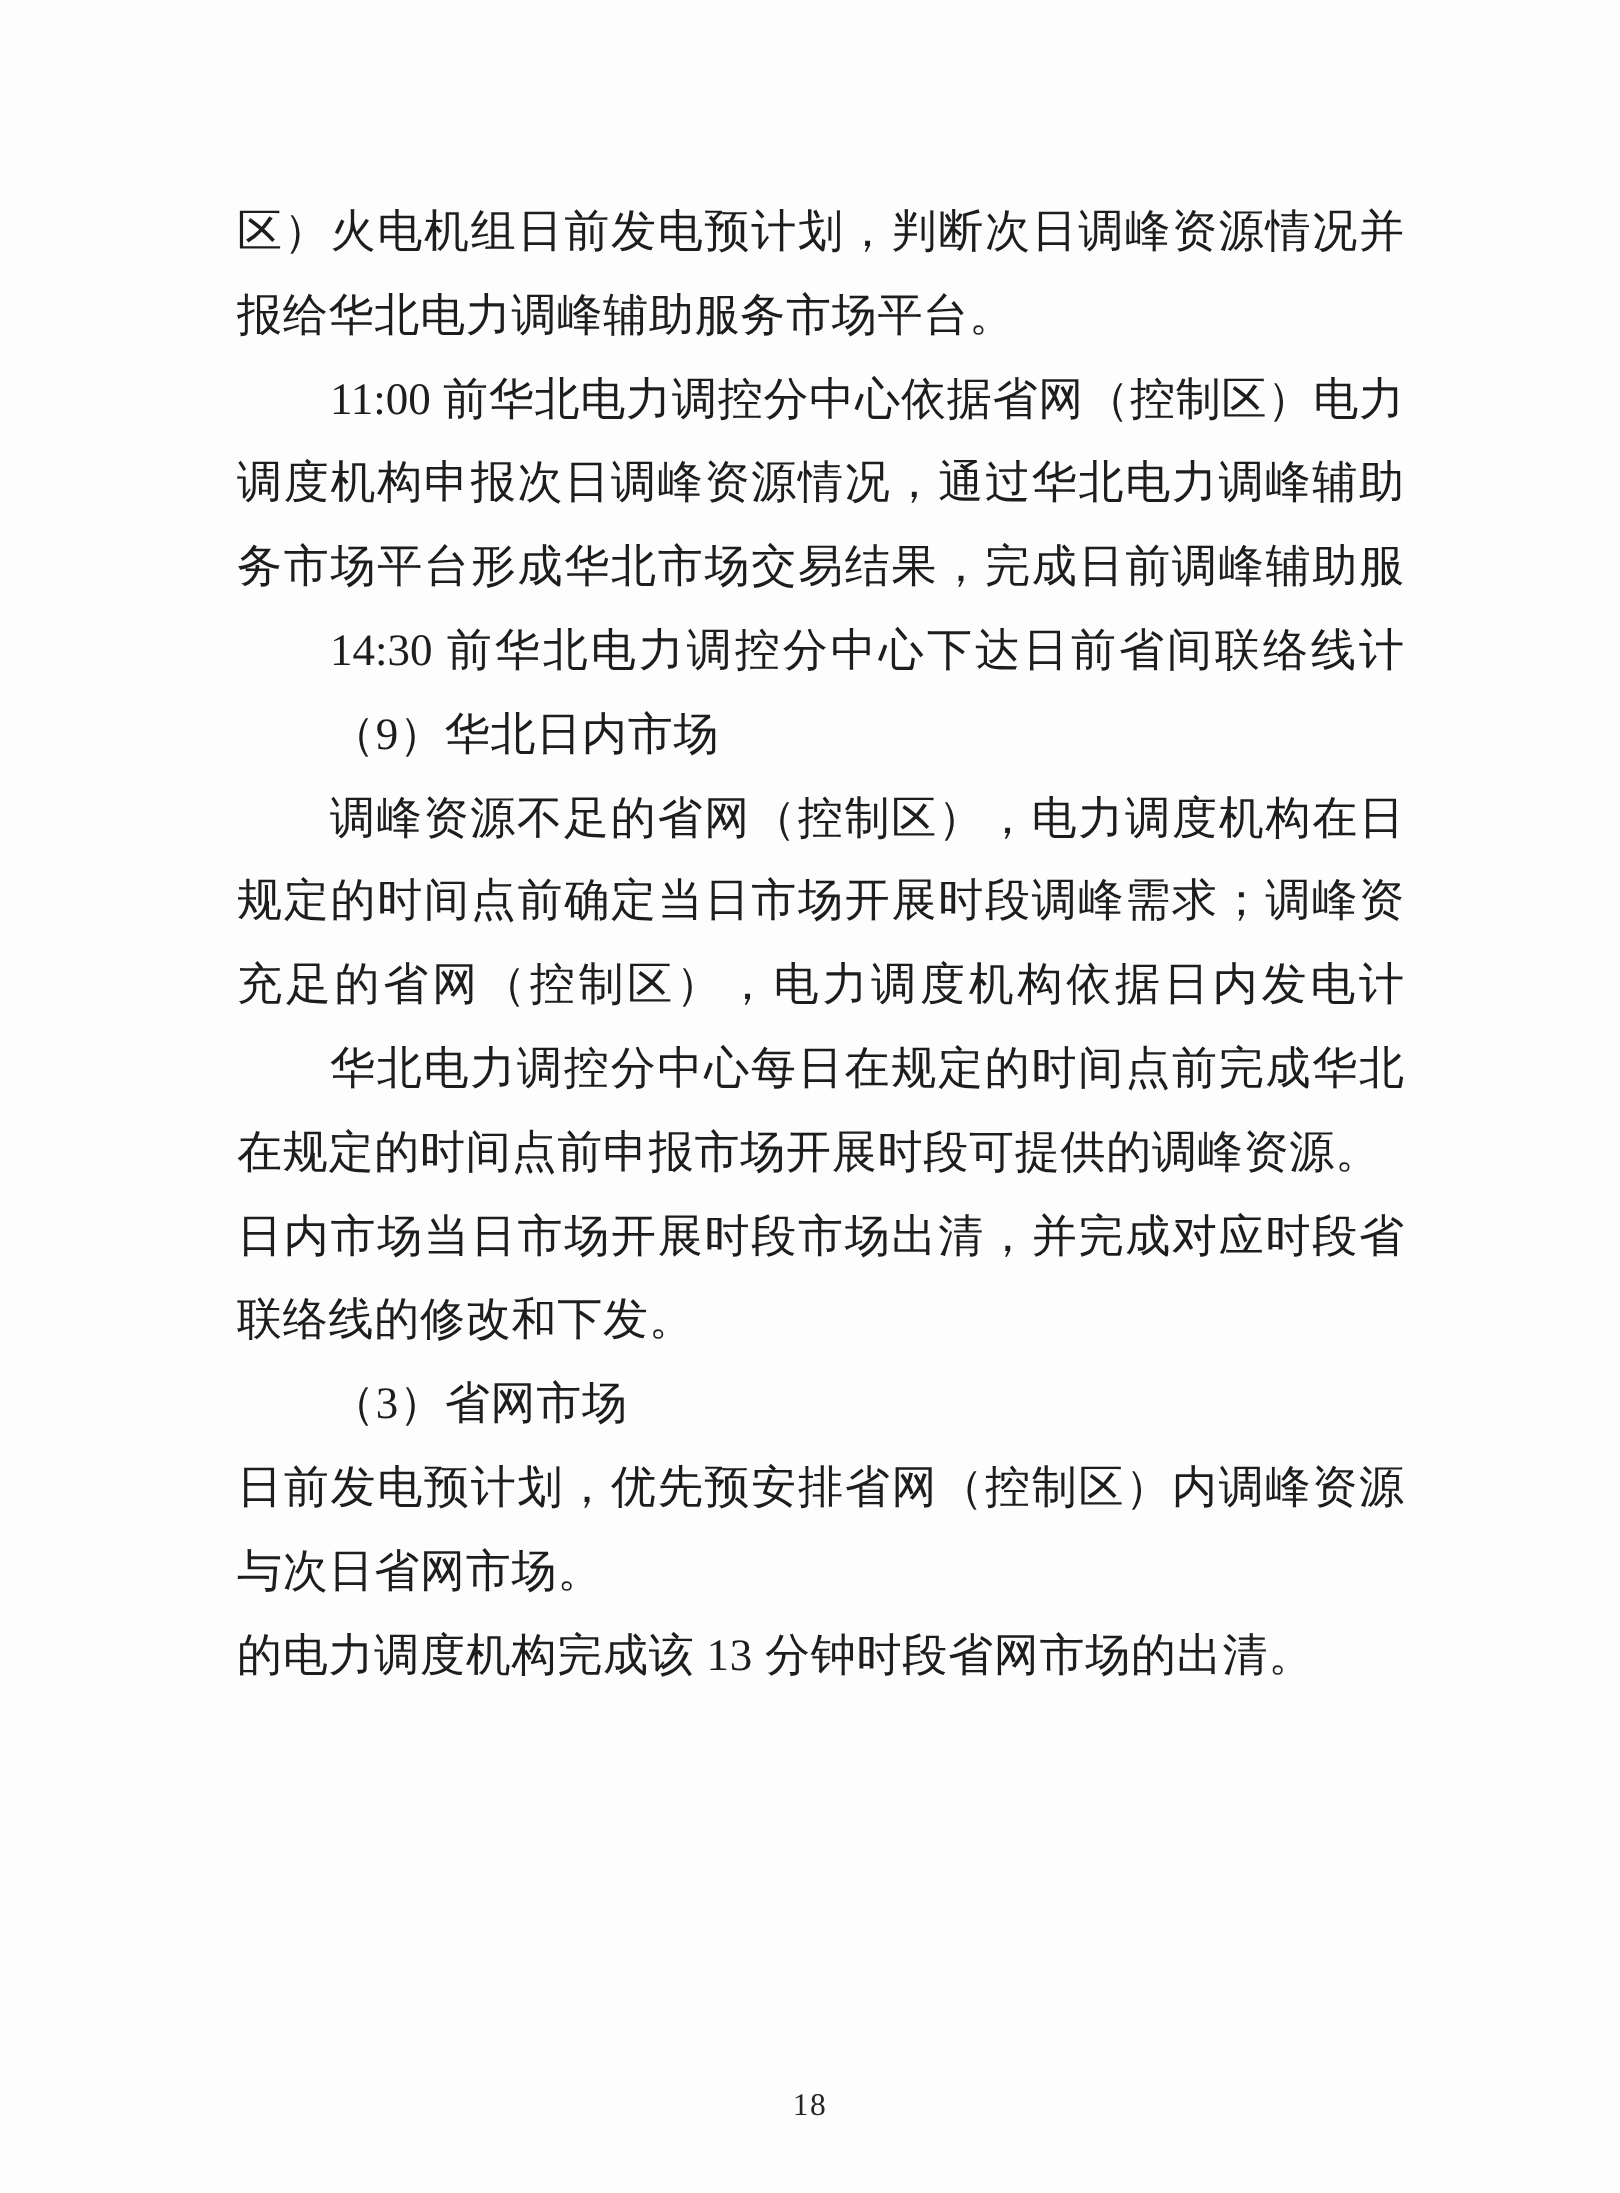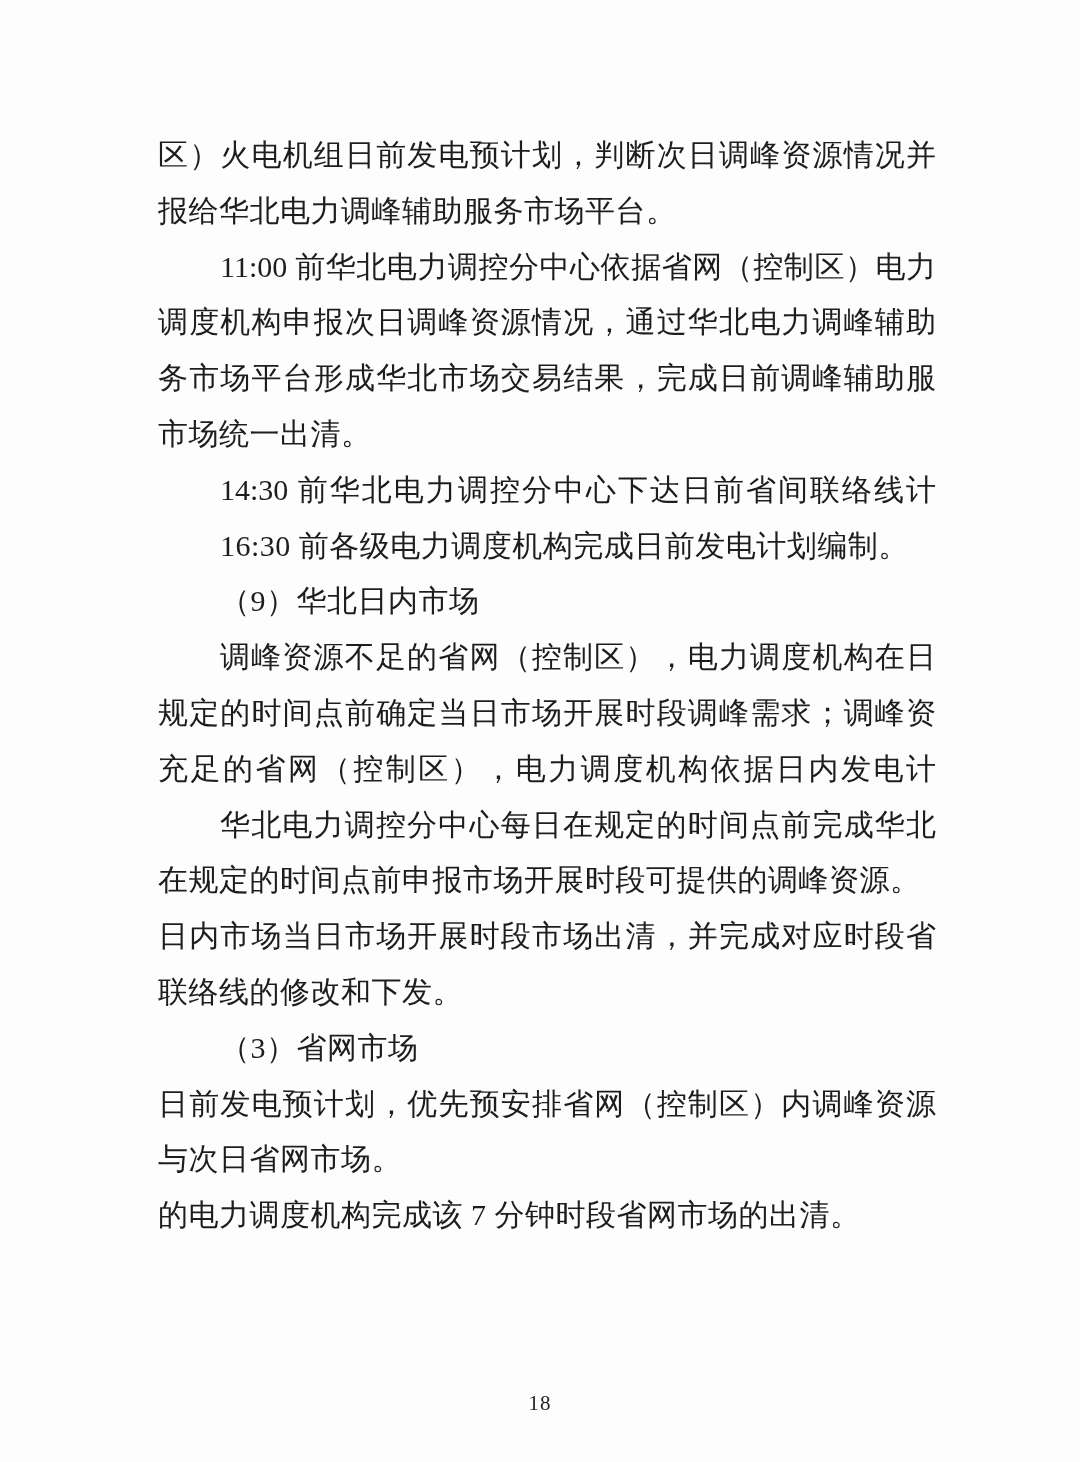--- a/index.html
+++ b/index.html
@@ -59,30 +59,28 @@
 </head>
 <body>
 
 <div class="doc-page">
   <div class="content">
     <div class="ln j">区）火电机组日前发电预计划，判断次日调峰资源情况并申</div>
     <div class="ln">报给华北电力调峰辅助服务市场平台。</div>
     <div class="ln in j">11:00 前华北电力调控分中心依据省网（控制区）电力</div>
     <div class="ln j">调度机构申报次日调峰资源情况，通过华北电力调峰辅助服</div>
     <div class="ln j">务市场平台形成华北市场交易结果，完成日前调峰辅助服务</div>
-    <div class="ln">市场统一出清。</div>
     <div class="ln in j">14:30 前华北电力调控分中心下达日前省间联络线计划。</div>
-    <div class="ln in">16:30 前各级电力调度机构完成日前发电计划编制。</div>
     <div class="ln in">（9）华北日内市场</div>
     <div class="ln in j">调峰资源不足的省网（控制区），电力调度机构在日内</div>
     <div class="ln j">规定的时间点前确定当日市场开展时段调峰需求；调峰资源</div>
     <div class="ln j">充足的省网（控制区），电力调度机构依据日内发电计划，</div>
     <div class="ln in j">华北电力调控分中心每日在规定的时间点前完成华北</div>
     <div class="ln">在规定的时间点前申报市场开展时段可提供的调峰资源。</div>
     <div class="ln j">日内市场当日市场开展时段市场出清，并完成对应时段省间</div>
     <div class="ln">联络线的修改和下发。</div>
     <div class="ln in">（3）省网市场</div>
     <div class="ln j">日前发电预计划，优先预安排省网（控制区）内调峰资源参</div>
     <div class="ln">与次日省网市场。</div>
-    <div class="ln">的电力调度机构完成该 7 分钟时段省网市场的出清。</div>
+    <div class="ln">的电力调度机构完成该 13 分钟时段省网市场的出清。</div>
   </div>
   <div class="pagenum">18</div>
 </div>
 
 </body></html>

